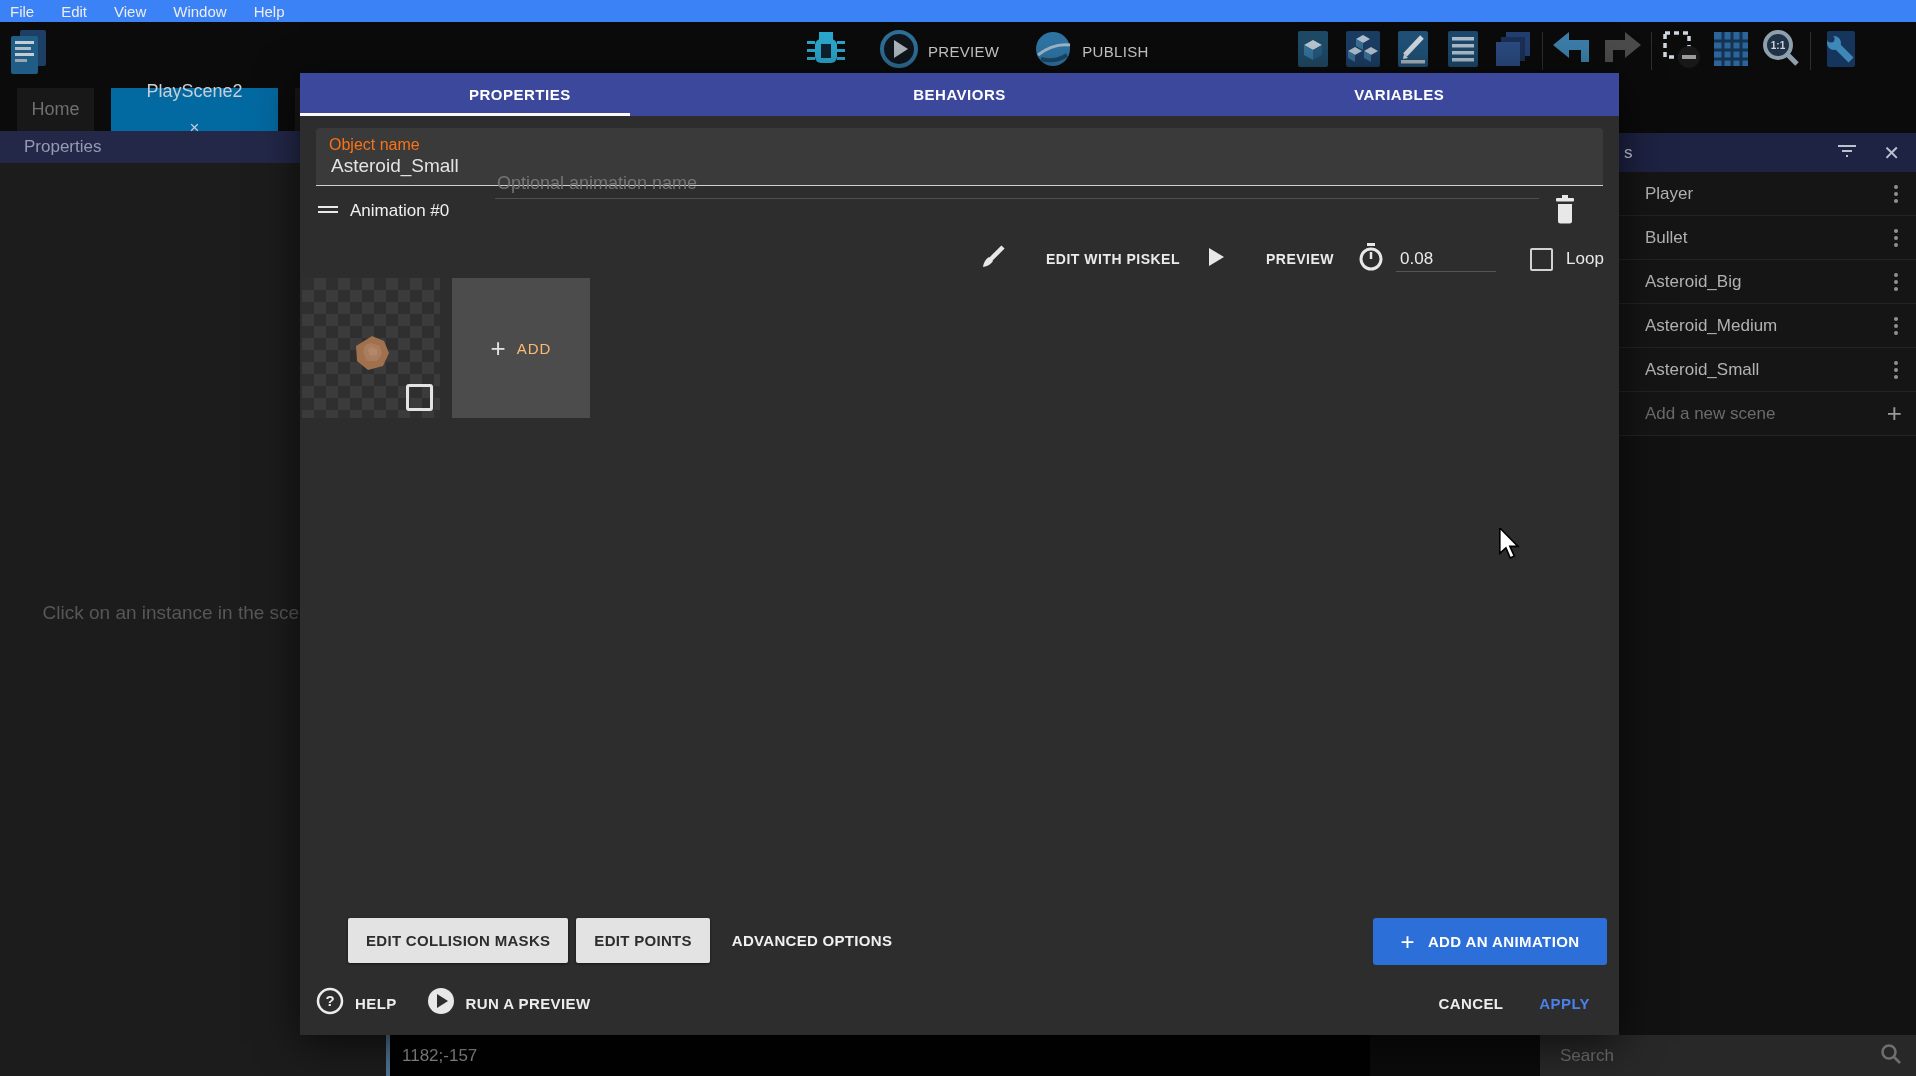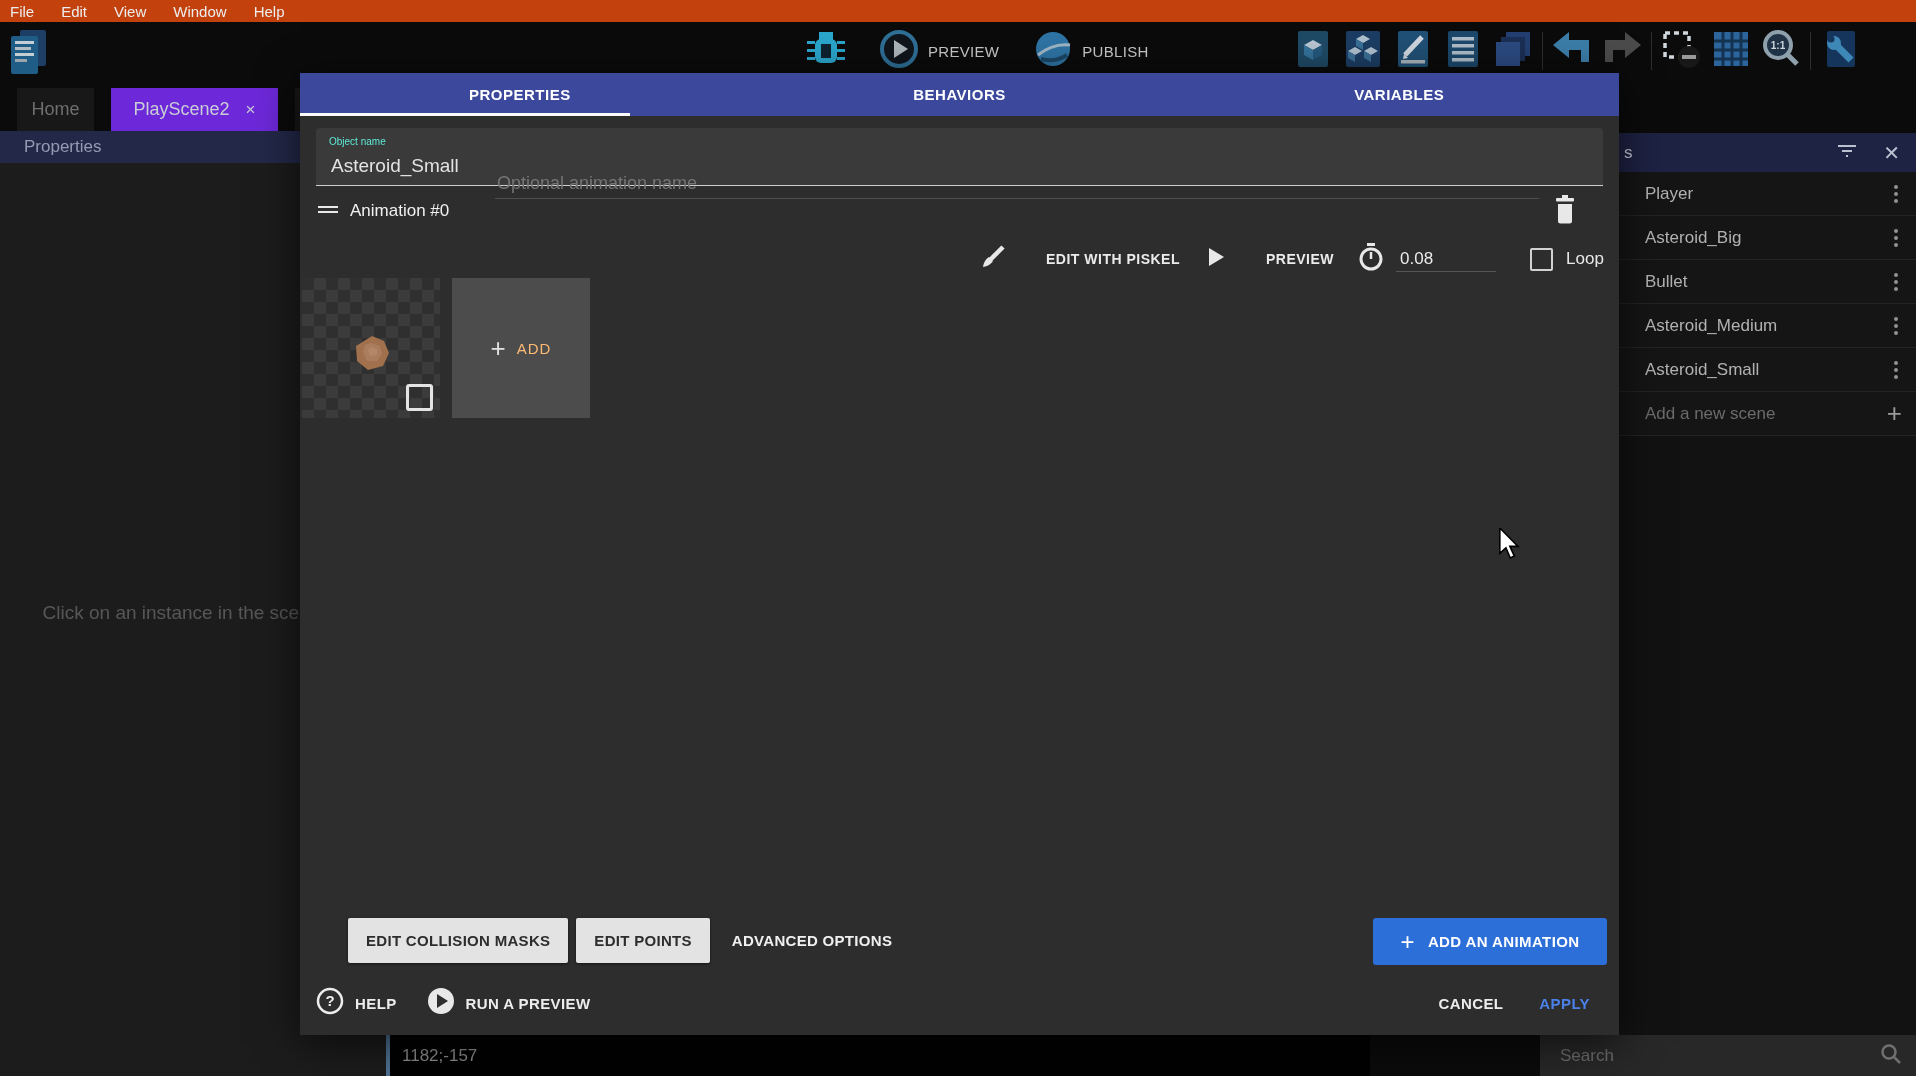--- a/index.html
+++ b/index.html
@@ -1,20 +1,20 @@
 <!DOCTYPE html>
 <html><head>
 <meta charset="utf-8">
 <style>
   html,body{margin:0;padding:0;background:#000;}
   #app{position:relative;width:1916px;height:1076px;background:#0b0b0b;
        font-family:"Liberation Sans",sans-serif;overflow:hidden;-webkit-font-smoothing:antialiased;}
   .abs{position:absolute;}
   
-  #menubar{left:0;top:0;width:100%;height:22px;background:#c2410c;display:flex;align-items:center;
+  #menubar{left:0;top:0;width:100%;height:22px;background:#3b82f6;display:flex;align-items:center;
            gap:27px;padding-left:10px;box-sizing:border-box;z-index:2;}
   .menu-item{color:#ededed;font-size:15px;cursor:default;}
   
   .tb-label{color:#c9c9c9;font-size:15px;letter-spacing:.3px;}
   .tb-group{display:flex;align-items:center;gap:8px;}
   .tb-sep{width:1px;height:38px;background:#2e2e2e;}
   
   #tabstrip{left:0;top:88px;height:43px;display:flex;z-index:1;}
   .ed-tab{height:43px;display:flex;align-items:center;justify-content:center;font-size:18px;margin-left:17px;}
   
@@ -43,21 +43,21 @@
   #add-object-row .plus{color:#9a9a9a;font-size:26px;font-weight:400;}
   
   #dialog{left:300px;top:73px;width:1319px;height:962px;background:#2d2d2d;z-index:5;
           box-shadow:0 8px 40px rgba(0,0,0,.65);}
   #dlg-tabs{position:absolute;left:0;top:0;width:100%;height:43px;background:#3b489c;display:flex;}
   .dlg-tab{flex:1;display:flex;align-items:center;justify-content:center;color:#fff;font-size:15px;
            font-weight:bold;letter-spacing:.5px;position:relative;cursor:pointer;}
   #dlg-indicator{position:absolute;left:0;bottom:0;width:25%;height:3px;background:#fafafa;}
   #objname-field{position:absolute;left:16px;top:55px;width:1287px;height:58px;background:#3a3a3a;
                  border-bottom:1px solid #cfcfcf;border-radius:4px 4px 0 0;box-sizing:border-box;}
-  #objname-field label{position:absolute;left:13px;top:8px;color:#5eead4;font-size:10px;}
+  #objname-field label{position:absolute;left:13px;top:8px;color:#f97316;font-size:16px;}
   #objname-field input{position:absolute;left:13px;top:26px;width:600px;background:transparent;border:none;
                        outline:none;color:#e3e3e3;font-size:19px;font-family:"Liberation Sans",sans-serif;}
   .handle-bar{width:20px;height:2.5px;background:#e8e8e8;margin:2.5px 0;}
   #anim-name{position:absolute;left:195px;top:96px;width:1040px;background:transparent;border:none;
              border-bottom:1px solid #4f4f4f;outline:none;color:#e3e3e3;font-size:18px;padding:4px 2px;
              font-family:"Liberation Sans",sans-serif;}
   #anim-name::placeholder{color:#757575;}
   .mini-label{color:#ebebeb;font-size:14px;font-weight:bold;letter-spacing:.5px;padding-left:30px;}
   #frame-time{width:92px;background:transparent;border:none;border-bottom:1px solid #555;outline:none;
               color:#eaeaea;font-size:17px;padding:2px 4px;font-family:"Liberation Sans",sans-serif;}
@@ -224,21 +224,21 @@
           <circle cx="15" cy="15" r="7" fill="#3e88b8"></circle>
           <circle cx="12" cy="11" r="3.5" fill="#16355c"></circle>
         </svg>
     </span>
   </div>
 
   <div id="tabstrip" class="abs">
     <div class="ed-tab" style="width:77px;color:#6f6f6f;background:#181818;">
       <span>Home</span>
     </div>
-    <div class="ed-tab" style="width:167px;color:#c9cdd6;background:#6d28d9;gap:16px;">
+    <div class="ed-tab" style="width:167px;color:#c9cdd6;background:#0369a1;gap:16px;flex-direction:column;">
       <span>PlayScene2</span>
       <span style="font-size:17px;">×</span>
     </div>
     <div class="ed-tab" style="width:120px;color:#8b8f9c;background:#181818;justify-content:flex-start;padding-left:14px;">
       <span>Play</span>
     </div>
   </div>
 
   <div id="props-band" class="abs">Properties</div>
   <div id="left-panel" class="abs"></div>
@@ -274,29 +274,29 @@
     </div>
     <div class="obj-row">
       <span class="grow">Player</span>
       <span class="kebab">
           <i></i>
           <i></i>
           <i></i>
         </span>
     </div>
     <div class="obj-row">
+      <span class="grow">Bullet</span>
+      <span class="kebab">
+          <i></i>
+          <i></i>
+          <i></i>
+        </span>
+    </div>
+    <div class="obj-row">
       <span class="grow">Asteroid_Big</span>
-      <span class="kebab">
-          <i></i>
-          <i></i>
-          <i></i>
-        </span>
-    </div>
-    <div class="obj-row">
-      <span class="grow">Bullet</span>
       <span class="kebab">
           <i></i>
           <i></i>
           <i></i>
         </span>
     </div>
     <div class="obj-row">
       <span class="grow">Asteroid_Medium</span>
       <span class="kebab">
           <i></i>

